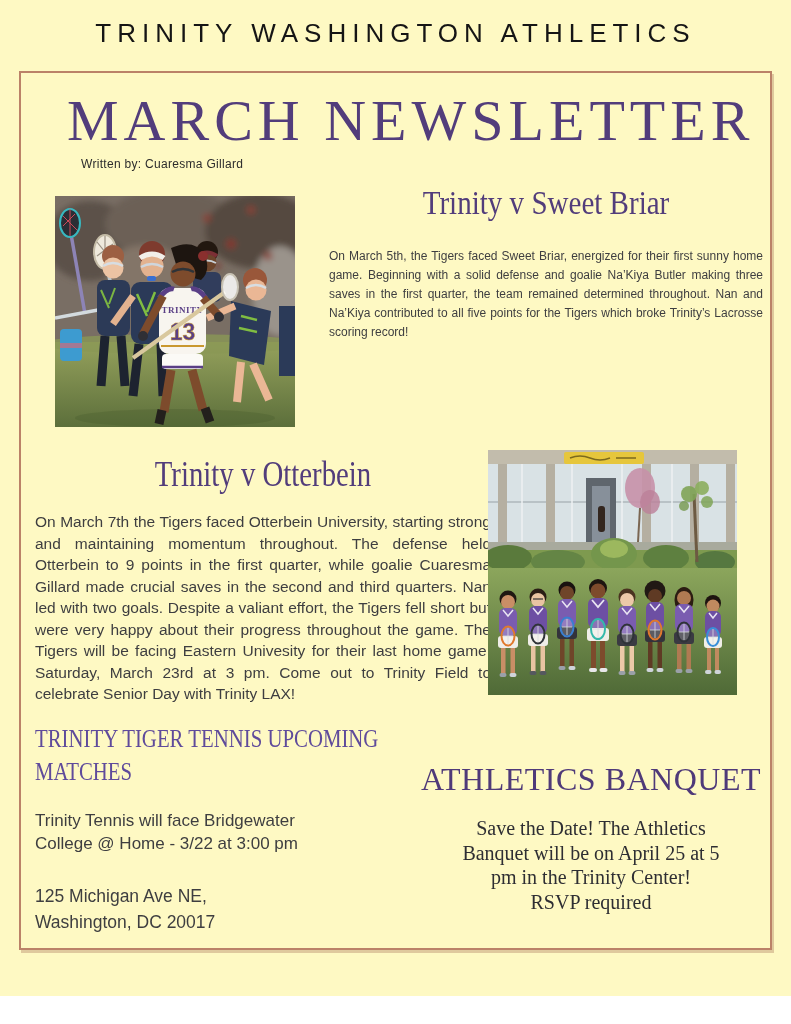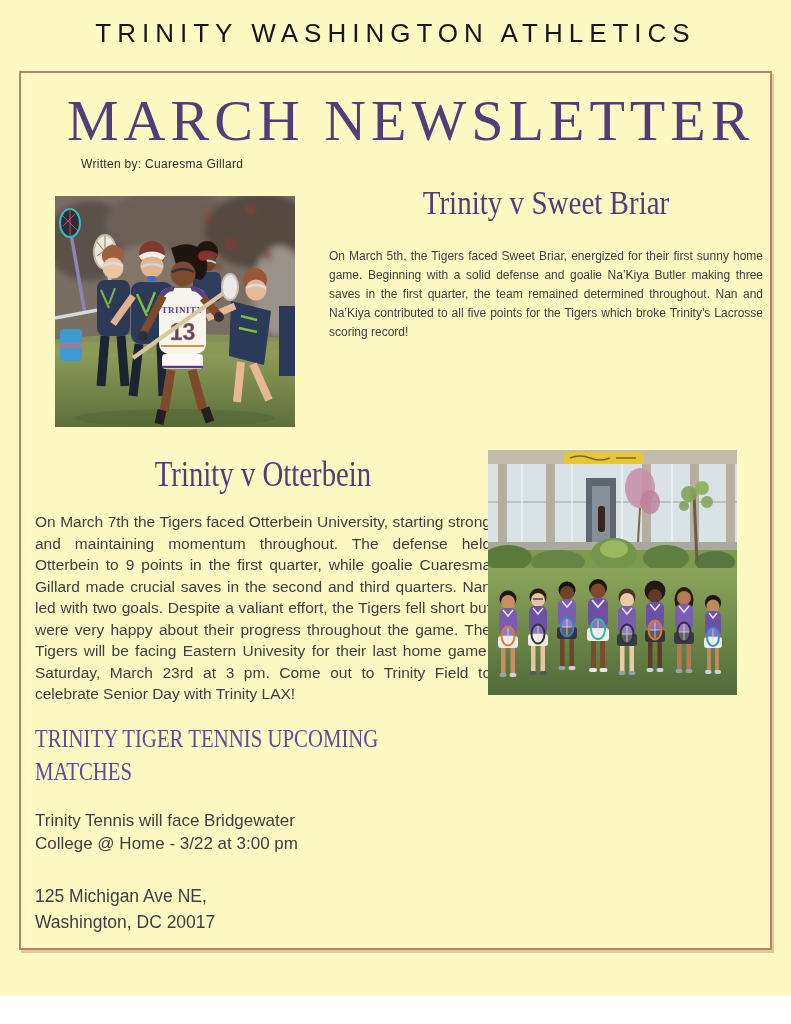--- a/index.html
+++ b/index.html
@@ -341,18 +341,27 @@
       <div class="match">
         <span>Trinity Tennis will face Bridgewater</span>
         <span>College @ Home  - 3/22 at 3:00 pm</span>
       </div>
       <div class="address">
         <span>125 Michigan Ave NE,</span>
         <span>Washington, DC 20017</span>
       </div>
     </div>
 
+    <div class="banquet">
+      <h3 class="h3-banquet">ATHLETICS BANQUET</h3>
+      <div class="banquet-body">
+        <span>Save the Date!  The Athletics</span>
+        <span>Banquet will be on April 25 at 5</span>
+        <span>pm in the Trinity Center!</span>
+        <span>RSVP required</span>
+      </div>
+    </div>
 
   </div>
 
   <div class="footer">@trinitydcathletics</div>
 
 </div>
 
 </body></html>

